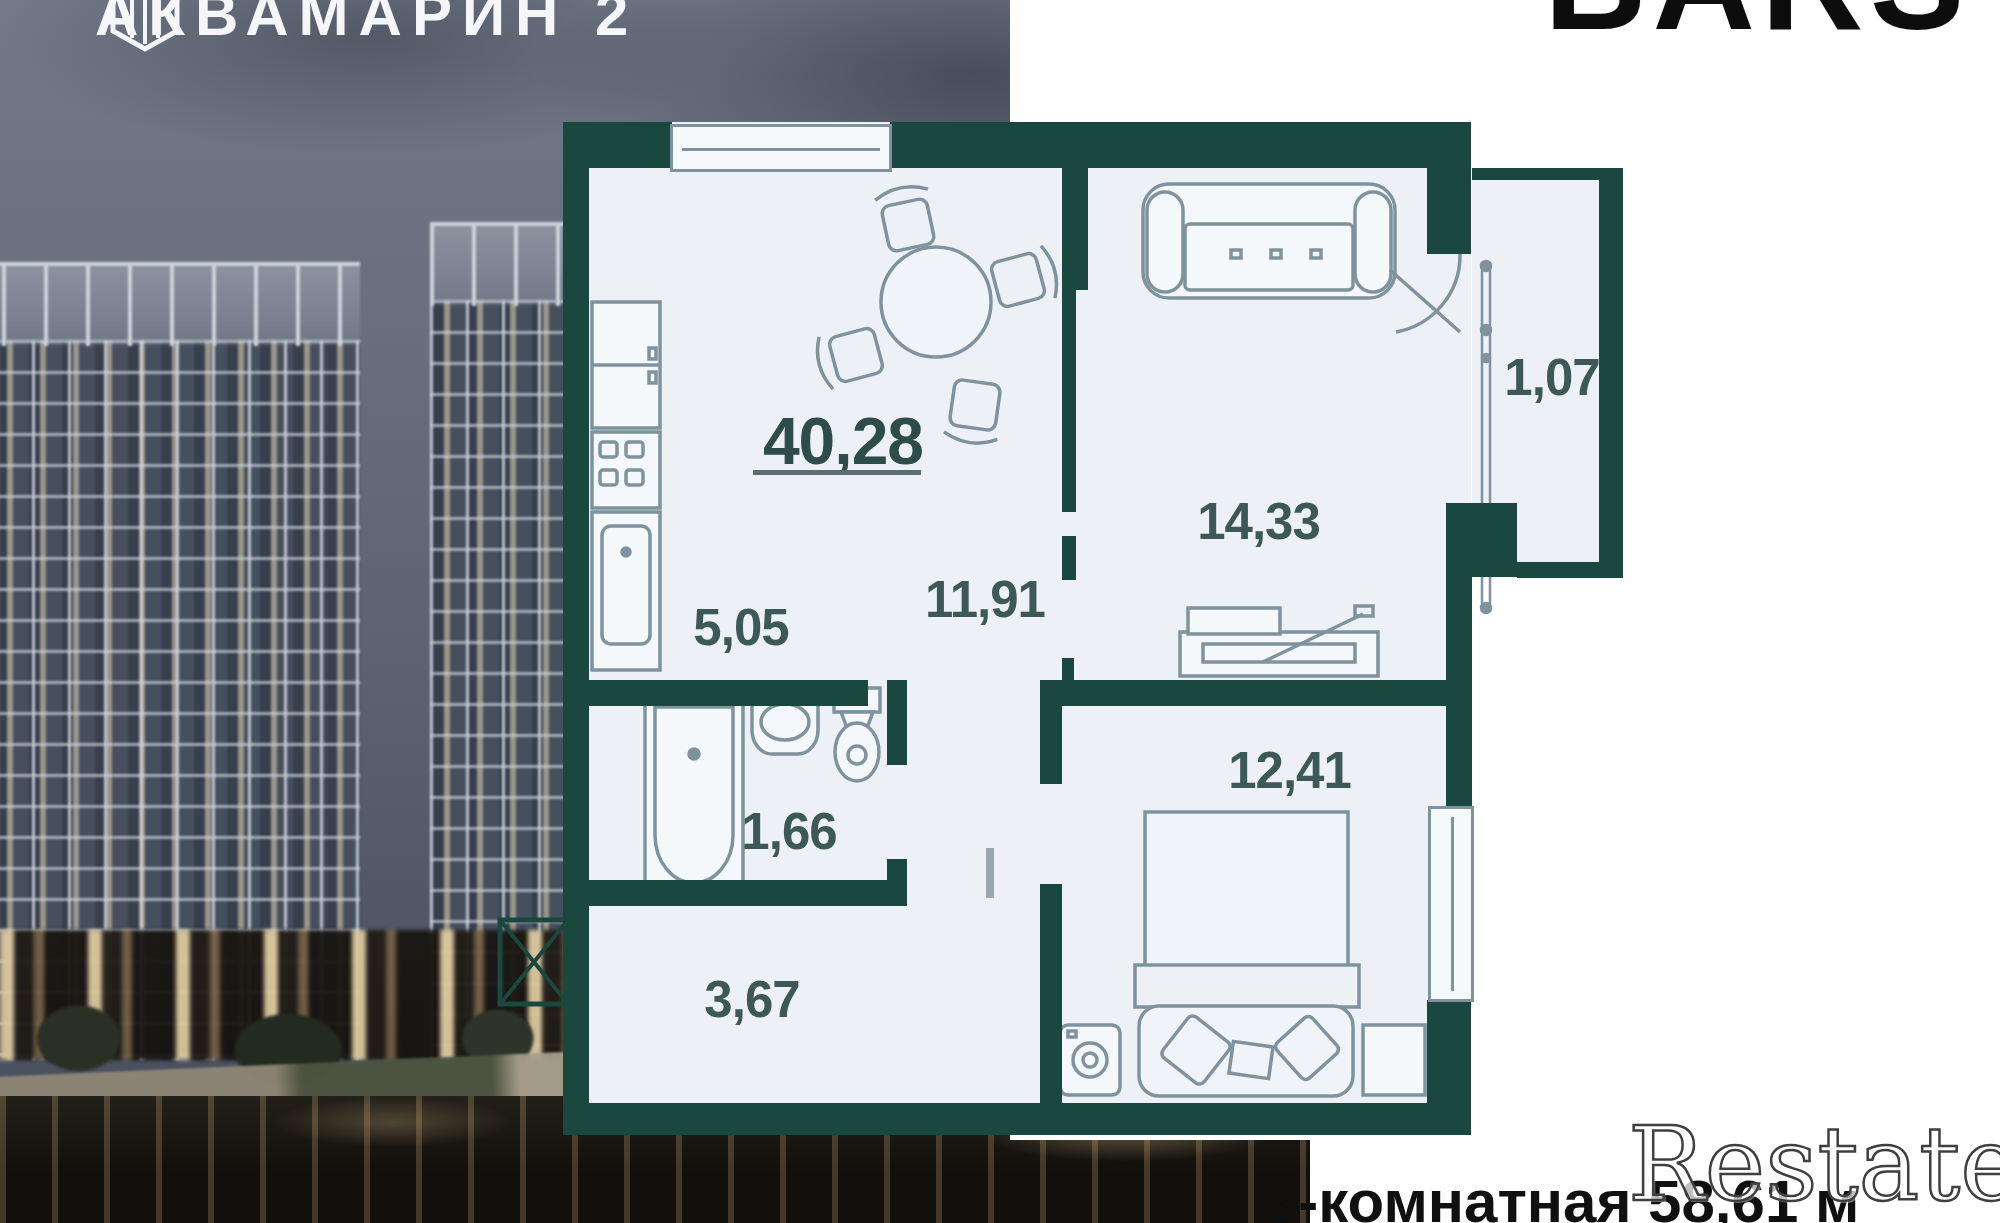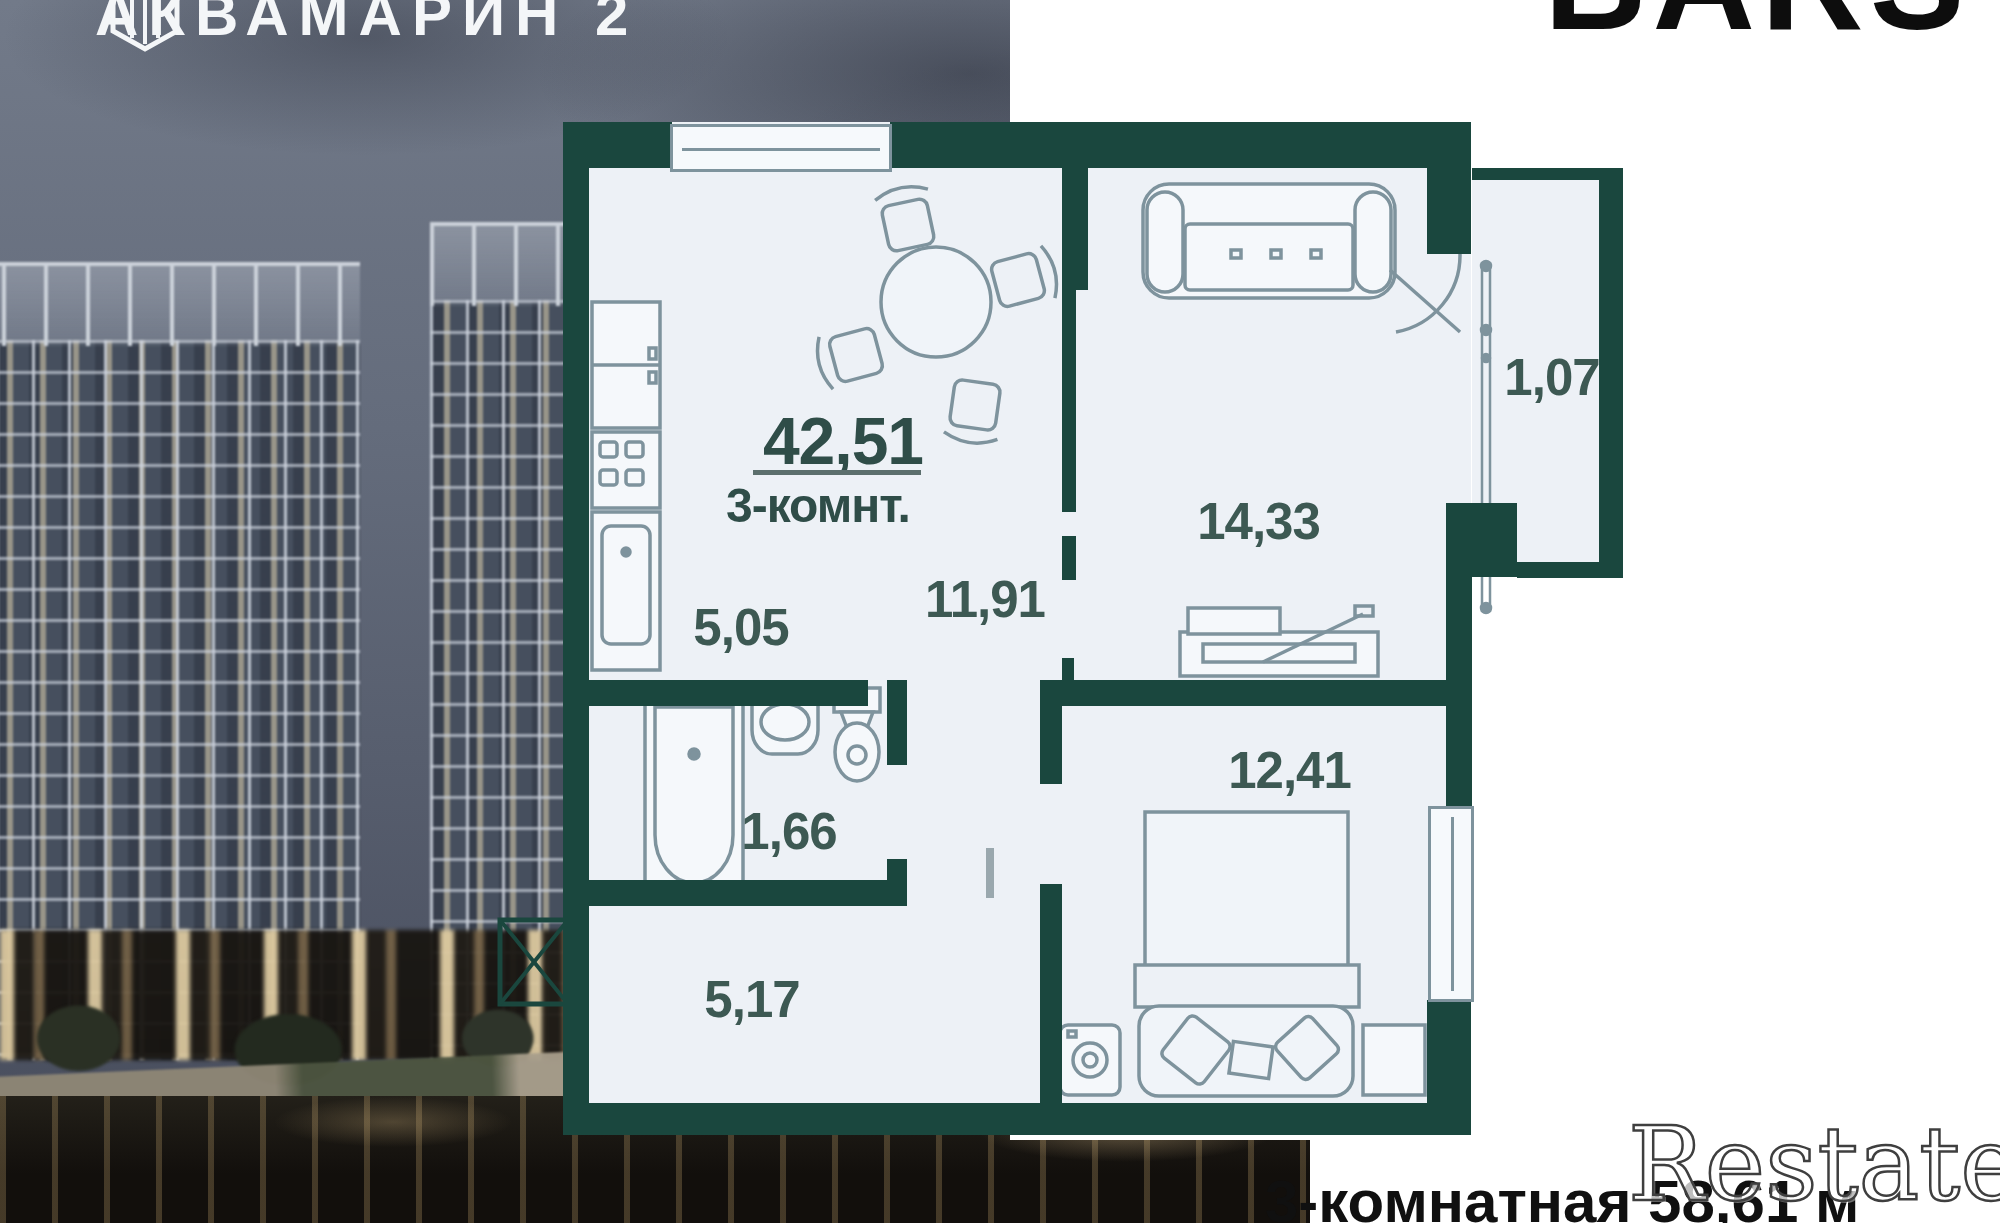--- a/index.html
+++ b/index.html
@@ -238,31 +238,30 @@
     <div class="wall" style="left:954px;top:440px;width:106px;height:16px"></div>
 
     <div class="win" style="left:107px;top:2px;width:222px;height:48px">
         <i></i>
       </div>
     <div class="win v" style="left:865px;top:684px;width:46px;height:196px">
         <i></i>
       </div>
     <div class="doorleaf" style="left:423px;top:726px;width:8px;height:50px"></div>
 
-    <div class="rl" id="total-label" style="left:180px;top:286px;width:200px;">42,51</div>
+    <div class="rl" id="total-label" style="left:180px;top:286px;width:200px;">40,28</div>
     <div id="total-underline" style="left:190px;top:348px;width:168px;height:5px;"></div>
-    <div class="rl" id="layout-label" style="left:130px;top:360px;width:250px;">3-комнт.</div>
 
     <div class="rl" style="left:128px;top:480px;width:100px;">5,05</div>
     <div class="rl" style="left:362px;top:452px;width:120px;">11,91</div>
     <div class="rl" style="left:633px;top:374px;width:125px;">14,33</div>
     <div class="rl" style="left:935px;top:230px;width:108px;">1,07</div>
     <div class="rl" style="left:170px;top:684px;width:112px;">1,66</div>
     <div class="rl" style="left:664px;top:623px;width:125px;">12,41</div>
-    <div class="rl" style="left:135px;top:852px;width:108px;">5,17</div>
+    <div class="rl" style="left:135px;top:852px;width:108px;">3,67</div>
   </div>
 
   <svg id="logo-hex" width="74" height="80" viewBox="0 0 74 80">
     <polygon points="37,3 69,21 69,59 37,77 5,59 5,21" fill="none" stroke="#f4f6f8" stroke-width="5"></polygon>
     <line x1="24" y1="14" x2="24" y2="66" stroke="#f4f6f8" stroke-width="4"></line>
     <line x1="37" y1="8" x2="37" y2="72" stroke="#f4f6f8" stroke-width="4"></line>
     <line x1="50" y1="14" x2="50" y2="66" stroke="#f4f6f8" stroke-width="4"></line>
   </svg>
   <div id="complex-logo">АКВАМАРИН 2</div>
   <div id="dev-logo">BARS</div>

